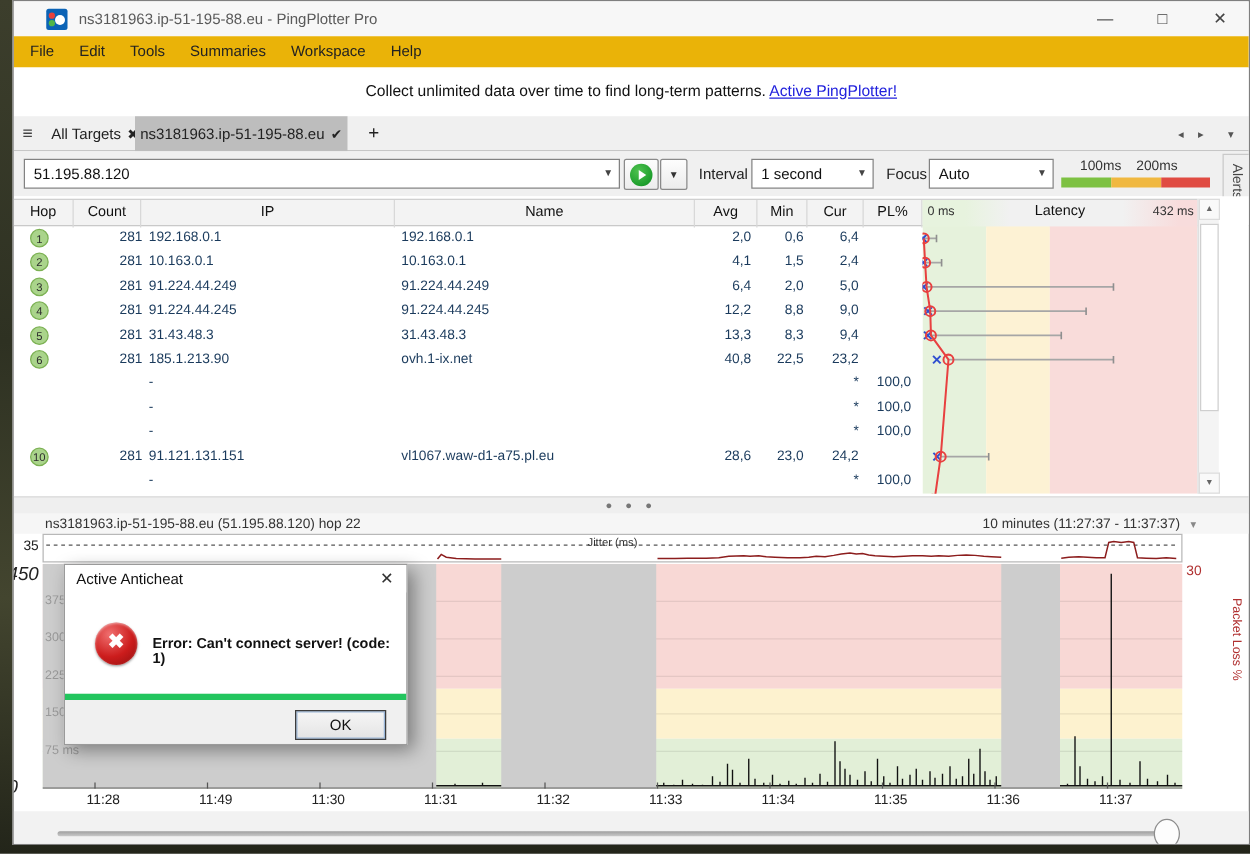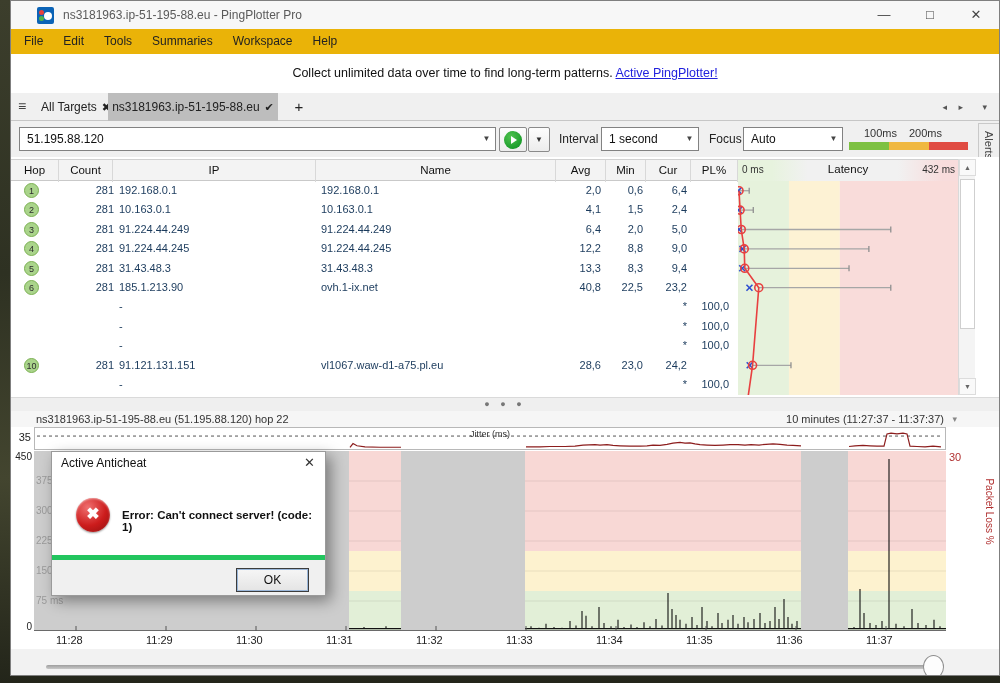--- a/index.html
+++ b/index.html
@@ -86,28 +86,28 @@
   
   #tlhead { position:absolute; left:0; top:410px; width:100%; height:16px; background:#f6f6f6; }
   #tlhead .l { position:absolute; left:25px; top:2px; font-size:11px; color:#333; }
   #tlhead .r { position:absolute; right:55px; top:2px; font-size:11px; color:#333; }
   #tlhead .chev { position:absolute; right:42px; top:3px; font-size:9px; color:#888; }
   #jitterbox { position:absolute; left:23px; top:426px; width:912px; height:23px; background:#fff;
                border:1px solid #b8b8b8; }
   #jitterlabel { position:absolute; left:0; width:100%; top:1px; text-align:center; font-size:9px; color:#333; }
   #jit35 { position:absolute; left:0px; top:430px; width:20px; text-align:right; font-size:11px; color:#222; }
   #mainplot { position:absolute; left:23px; top:450px; width:912px; height:180px; }
-  .ylab { position:absolute; width:26px; text-align:right; font-size:10px; color:#222; }
+  .ylab { position:absolute; width:26px; font-size:15px; color:#222;font-style:italic; }
   .glab { position:absolute; left:25px; font-size:10px; color:#9a9a9a; }
   #ylat { position:absolute; left:-12px; top:500px; font-size:11px; color:#333; transform:rotate(-90deg);
           transform-origin:center; width:80px; text-align:center; }
   #prlab { position:absolute; left:938px; top:505px; font-size:10px; color:#b03030; transform:rotate(90deg);
           transform-origin:center; width:80px; text-align:center; }
   #r30 { position:absolute; left:938px; top:450px; font-size:11px; color:#b03030; }
-  .xlab { position:absolute; top:633px; width:40px; margin-left:-20px; text-align:left; font-size:11px; color:#222; }
+  .xlab { position:absolute; top:633px; width:40px; margin-left:-20px; text-align:right; font-size:11px; color:#222; }
   #bottombar { position:absolute; left:0; top:648px; width:100%; height:27px; background:#f2f2f2; }
   #slidertrack { position:absolute; left:35px; top:16px; width:895px; height:4px;
                  background:linear-gradient(#9f9f9f,#c9c9c9); border-radius:2px; }
   #sliderthumb { position:absolute; left:912px; top:6px; width:21px; height:24px; background:#fdfdfd;
                  border:1px solid #8e8e8e; border-radius:50%; }
   
   #dialog { position:absolute; left:40px; top:450px; width:275px; height:145px; background:#fff;
             border:1px solid #9a9a9a; box-shadow:5px 5px 14px rgba(0,0,0,.4); z-index:50; }
   #dlg-title { position:absolute; left:0; top:0; width:100%; height:22px; background:#fff; }
   #dlg-title .t { position:absolute; left:9px; top:4px; font-size:12px; color:#111; }
@@ -439,21 +439,21 @@
   </div>
   <div id="gridlabels">
         <span class="glab" style="top: 474px;">375</span>
         <span class="glab" style="top: 504px;">300</span>
         <span class="glab" style="top: 534px;">225</span>
         <span class="glab" style="top: 564px;">150</span>
         <span class="glab" style="top: 594px;">75 ms</span>
       </div>
   <div id="xlabels">
         <span class="xlab" style="left: 65px;">11:28</span>
-        <span class="xlab" style="left: 155px;">11:29</span>
+        <span class="xlab" style="left: 155px;">11:49</span>
         <span class="xlab" style="left: 245px;">11:30</span>
         <span class="xlab" style="left: 335px;">11:31</span>
         <span class="xlab" style="left: 425px;">11:32</span>
         <span class="xlab" style="left: 515px;">11:33</span>
         <span class="xlab" style="left: 605px;">11:34</span>
         <span class="xlab" style="left: 695px;">11:35</span>
         <span class="xlab" style="left: 785px;">11:36</span>
         <span class="xlab" style="left: 875px;">11:37</span>
       </div>
 

